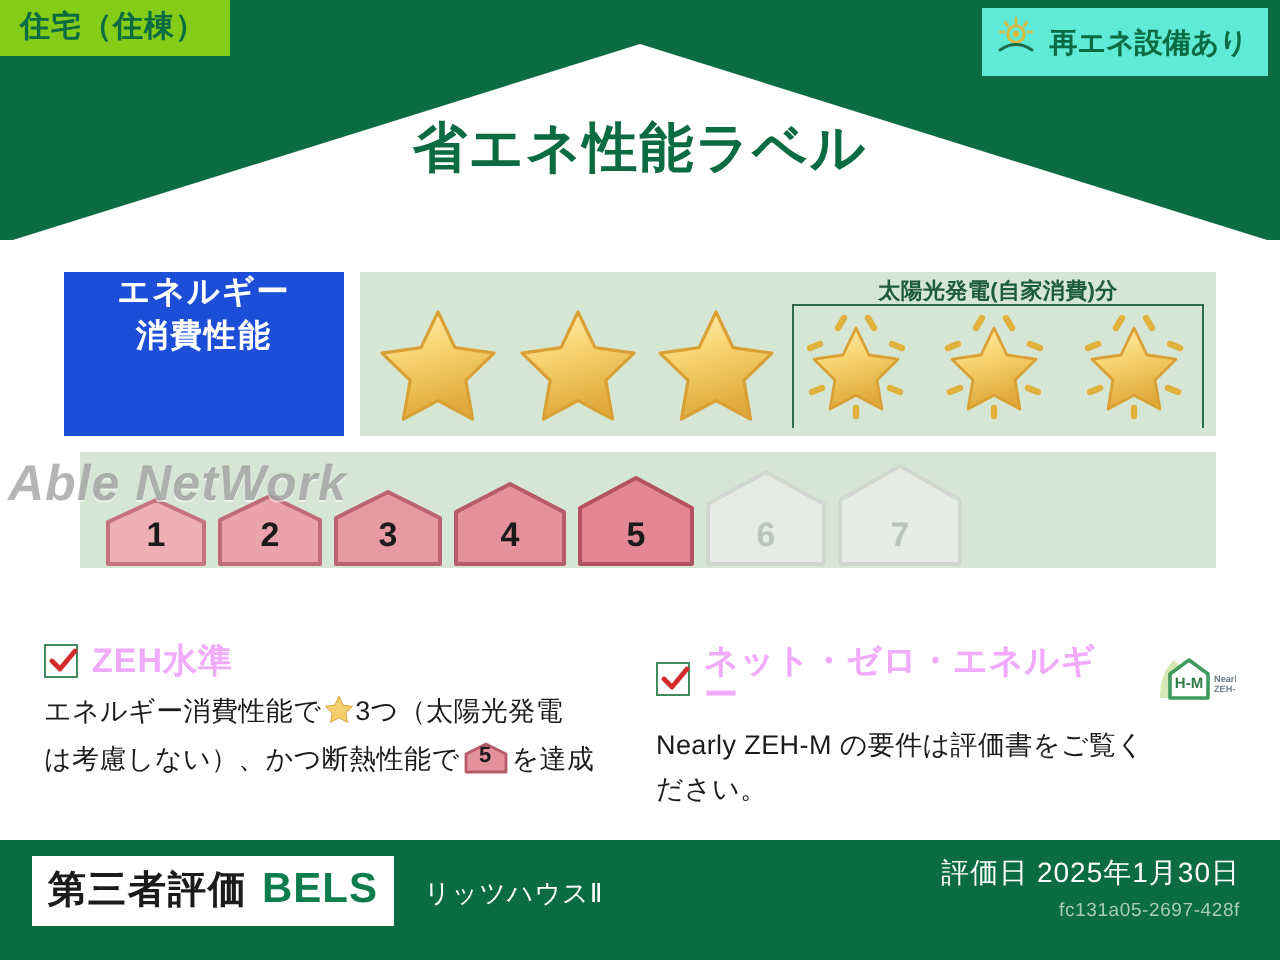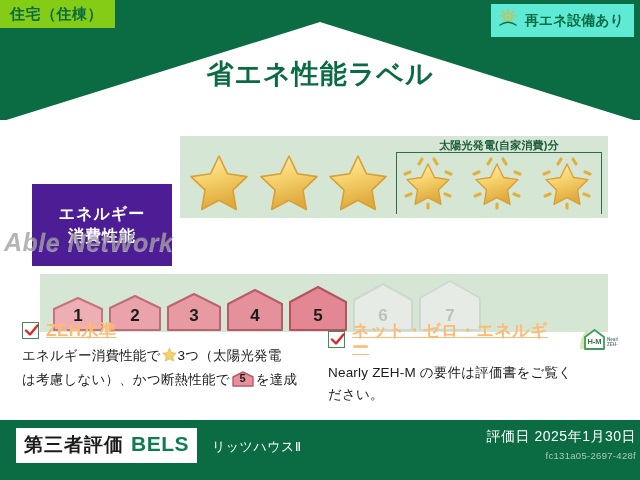--- a/index.html
+++ b/index.html
@@ -67,27 +67,26 @@
   
   .perf {
     position: absolute; left: 32px; top: 136px;
     width: 576px; z-index: 4;
   }
   .perf-row { display: flex; align-items: stretch; }
   .perf-row + .perf-row { margin-top: 8px; }
 
   .perf-label {
     width: 140px; flex: none;
-    background: #4c1d95;
+    background: #1d4ed8;
     color: #ffffff;
     display: flex; flex-direction: column;
-    align-items: center; justify-content: center;
+    align-items: center; 
     font-weight: bold; font-size: 16px; line-height: 1.35;
     letter-spacing: 1px;
-    margin-top: 48px;
   }
   .perf-label.two-line { height: 82px; }
   .perf-label.one-line { height: 58px; }
 
   .perf-panel {
     flex: 1; background: #d6e6d4; position: relative;
     margin-left: 8px;
   }
   .perf-panel.stars { height: 82px; }
   .perf-panel.grades { height: 58px; }
@@ -142,23 +141,22 @@
   .info-head {
     display: flex; align-items: center; gap: 7px; margin-bottom: 6px;
   }
   .chk {
     width: 17px; height: 17px; flex: none;
     border: 1px solid #3f8b5f; background: #fff;
     position: relative;
   }
   .chk svg { position: absolute; left: 1px; top: 0px; }
   .info-title {
-    color: #fdba74; font-size: 17px; font-weight: bold; line-height: 1;
+    color: #f0abfc; font-size: 17px; font-weight: bold; line-height: 1;
     letter-spacing: .5px;
-    text-decoration: underline;
   }
   .info-body {
     color: #1b1b1b; font-size: 13.5px; line-height: 1.65;
     letter-spacing: .2px;
   }
   .inline-star { display: inline-block; vertical-align: -2px; margin: 0 1px; }
   .inline-grade {
     display: inline-block; vertical-align: -3px; margin: 0 2px;
     position: relative; width: 22px; height: 16px;
   }
@@ -178,21 +176,21 @@
     background: #ffffff; padding: 4px 8px 5px 8px;
     display: flex; align-items: baseline; gap: 7px;
   }
   .bels-jp { color: #1b1b1b; font-size: 19px; font-weight: bold; letter-spacing: 1px; }
   .bels-en { color: #0e7d4e; font-size: 21px; font-weight: bold; letter-spacing: .5px; }
   .bldg-name {
     position: absolute; left: 212px; top: 18px;
     color: #ffffff; font-size: 13px; letter-spacing: .5px;
   }
   .foot-right {
-    position: absolute; right: 4px; top: 8px; text-align: right;
+    position: absolute; right: 20px; top: 8px; text-align: right;
   }
   .foot-date { color: #ffffff; font-size: 14px; letter-spacing: .5px; }
   .foot-id { color: #a8cdb7; font-size: 9.5px; margin-top: 4px; letter-spacing: .3px; }
 
   
   .watermark {
     position: absolute; left: 0; top: 228px; width: 300px;
     z-index: 7; pointer-events: none;
     font-size: 25px; font-weight: bold; font-style: italic;
     color: rgba(120,120,120,.55);

